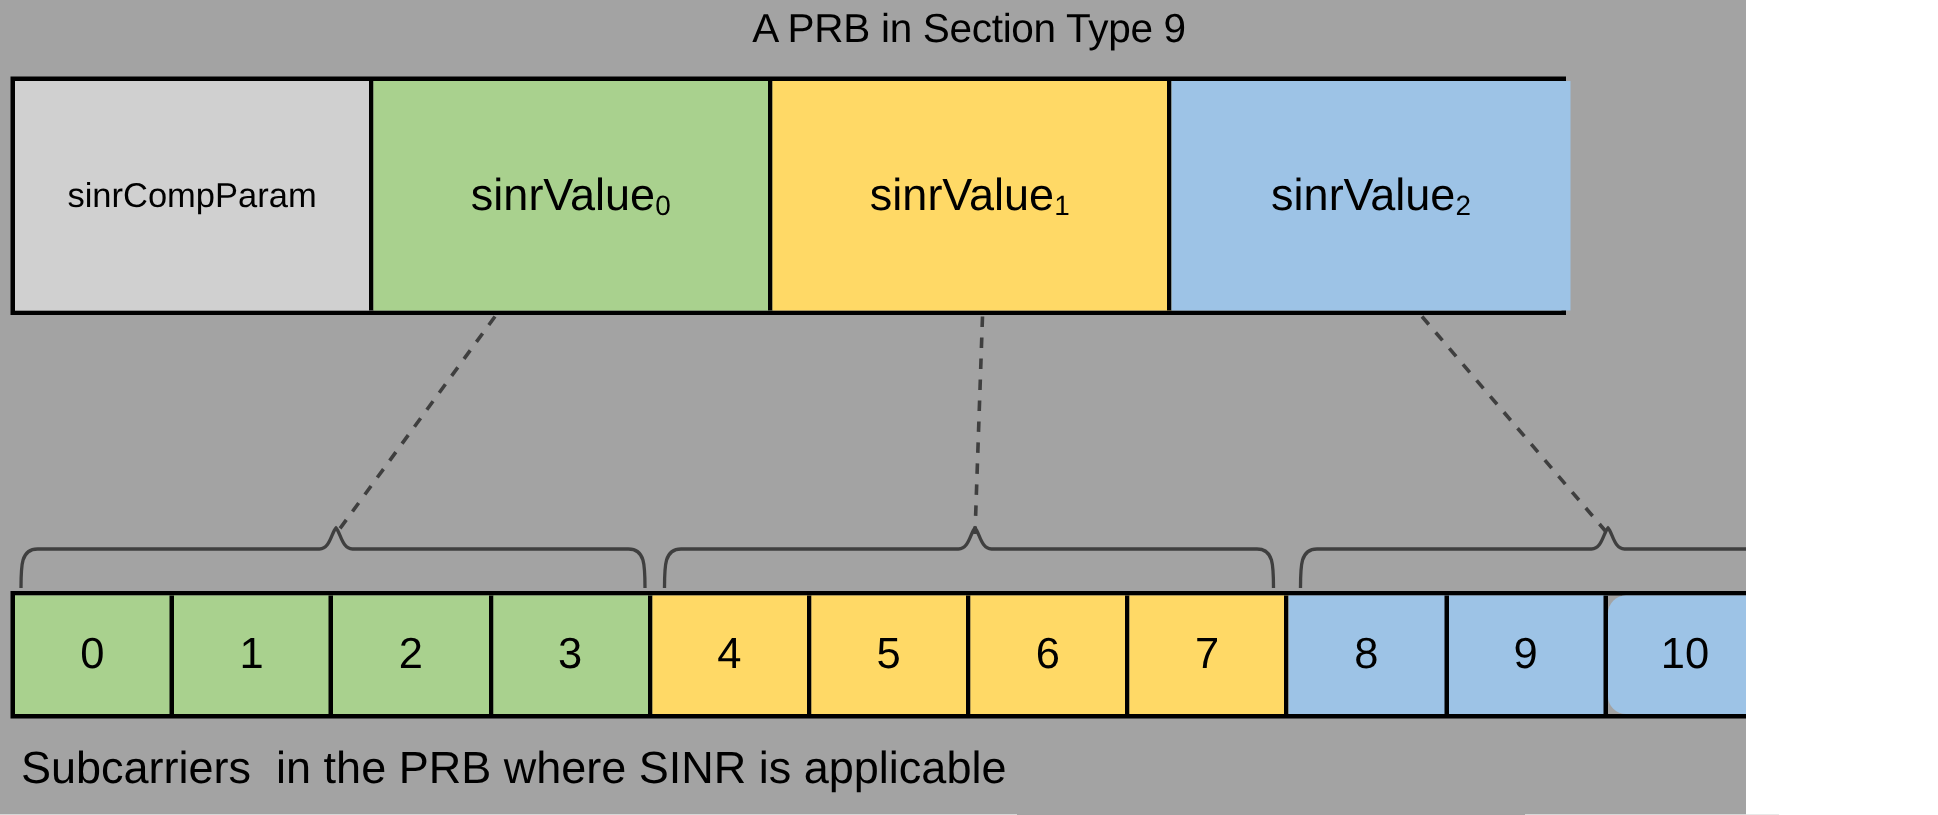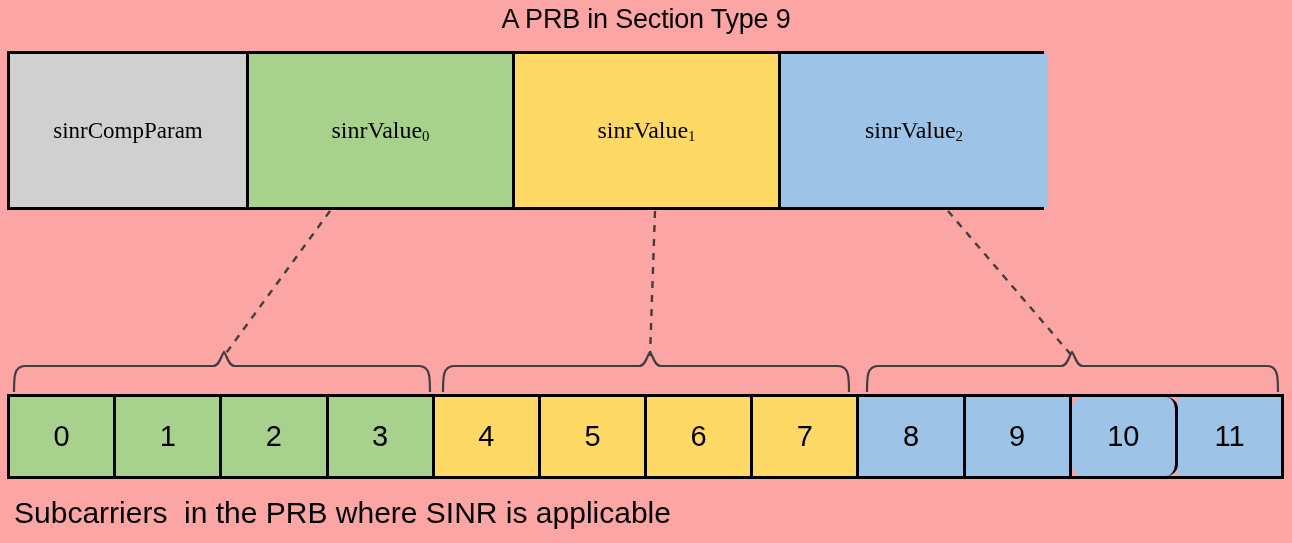--- a/index.html
+++ b/index.html
@@ -2,23 +2,23 @@
 <html><head>
 <meta charset="utf-8">
 <style>
   html, body {
     margin: 0;
     padding: 0;
     background: #ffffff;
   }
   #canvas {
     position: relative;
-    width: 1292px;
+    width: 1164px;
     height: 543px;
-    background: #fca5a5;
+    background: #a3a3a3;
     font-family: "Liberation Sans", sans-serif;
     overflow: hidden;
   }
 
   
   #diagram-title {
     position: absolute;
     left: 0;
     top: 4px;
     width: 1292px;
@@ -32,30 +32,29 @@
   
   #prb-bar {
     position: absolute;
     left: 7px;
     top: 51px;
     width: 1037px;
     height: 159px;
     display: flex;
     box-sizing: border-box;
     border: 3px solid #000000;
-    font-family: Liberation Serif, serif;
   }
   .prb-field {
     box-sizing: border-box;
     display: flex;
     align-items: center;
     justify-content: center;
     height: 100%;
     border-right: 3px solid #000000;
-    font-size: 24px;
+    font-size: 30px;
     color: #000000;
     white-space: nowrap;
   }
   .prb-field:last-child { border-right: none; }
   .prb-field.small { font-size: 23px; }
   .prb-field sub {
     font-size: 0.62em;
     vertical-align: baseline;
     position: relative;
     top: 0.34em;

